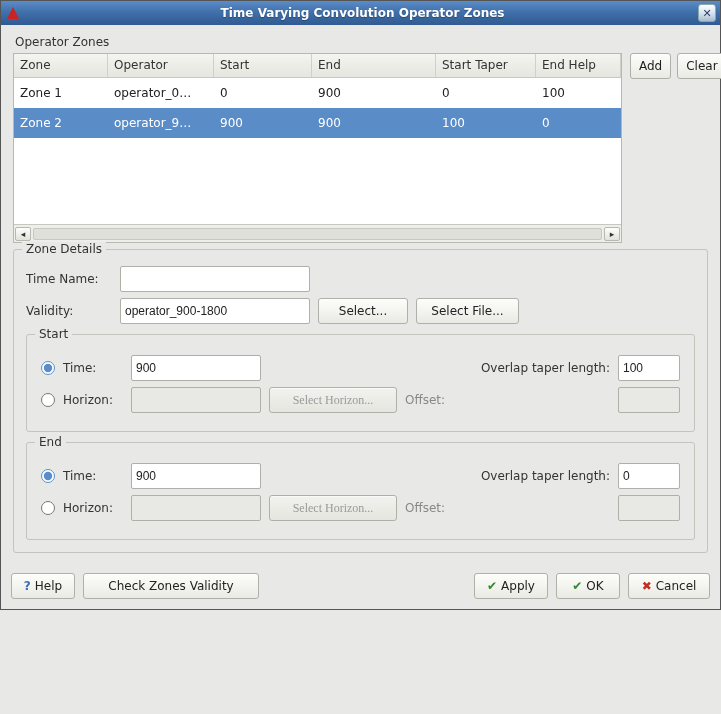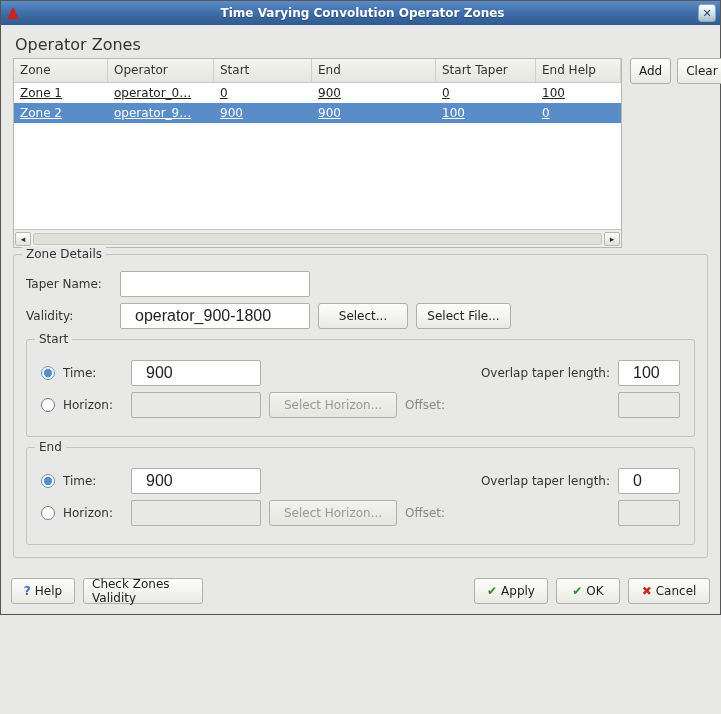--- a/index.html
+++ b/index.html
@@ -3,49 +3,49 @@
 <meta charset="utf-8">
 <style>
 * { box-sizing: border-box; margin:0; padding:0; }
 body { font-family: "DejaVu Sans","Liberation Sans",Arial,sans-serif; font-size:12px; background:#e8e8e6; color:#222; }
 .window { width:721px; border:1px solid #555; background:#e8e8e6; }
 .titlebar { background:linear-gradient(to bottom,#5a8cc8 0%,#3f6ea8 50%,#305a92 100%); color:#fff; height:24px; display:flex; align-items:center; padding:0 4px; font-weight:bold; }
 .titlebar .tb-icon { width:16px; height:16px; margin-right:6px; display:inline-block; }
 .titlebar .tb-title { flex:1; text-align:center; font-size:12px; text-shadow:0 1px 1px rgba(0,0,0,.3); }
 .titlebar .tb-close { width:18px; height:18px; background:linear-gradient(#fff,#cde 60%,#abc); border:1px solid #8aa; border-radius:3px; color:#346; font-weight:bold; font-size:11px; display:flex; align-items:center; justify-content:center; cursor:pointer; }
 .content { padding:8px 12px 10px 12px; }
-.section-label { font-size:16px; color:#333; margin:2px 0 4px 2px; }
+.section-label { font-size:12px; color:#333; margin:2px 0 4px 2px; }
 .table-row-outer { display:flex; gap:8px; }
 .table-wrap { flex:1; border:1px solid #b8b8b2; background:#fff; display:flex; flex-direction:column; height:190px; }
 .thead { display:flex; background:linear-gradient(#f4f4f0,#e6e6e0); border-bottom:1px solid #c8c8c0; height:24px; }
 .th { padding:4px 6px; border-right:1px solid #d0d0c8; font-size:12px; color:#333; }
 .tbody { flex:1; overflow:auto; }
-.tr { display:flex; height:20px; align-items:center;text-decoration:underline; }
+.tr { display:flex; height:30px; align-items:center; }
 .tr.selected { background:#5a8cc8; color:#fff; }
 .td { padding:2px 6px; overflow:hidden; text-overflow:ellipsis; white-space:nowrap; font-size:12px; }
 .c1{width:94px} .c2{width:106px} .c3{width:98px} .c4{width:124px} .c5{width:100px} .c6{flex:1}
 .scroll-x { height:18px; border-top:1px solid #c8c8c0; background:#eeeeea; display:flex; align-items:center; }
 .scroll-x .arrow { width:16px; height:14px; background:linear-gradient(#fdfdfb,#e2e2dc); border:1px solid #b8b8b2; margin:1px; display:flex; align-items:center; justify-content:center; font-size:9px; color:#333; border-radius:2px; }
 .scroll-x .track { flex:1; height:12px; background:#e0e0da; margin:0 1px; position:relative; border:1px solid #c8c8c0; border-radius:2px; }
 .btn-stack { display:flex; flex-direction:row; gap:6px; width:78px; }
 .btn { height:26px; background:linear-gradient(#fdfdfb,#eaeae4); border:1px solid #b0b0a8; border-radius:3px; padding:0 8px; font-size:12px; color:#222; display:flex; align-items:center; justify-content:center; cursor:pointer; box-shadow:0 1px 0 rgba(255,255,255,.6) inset; }
 .fieldset { border:1px solid #c4c4bc; border-radius:3px; margin-top:6px; padding:10px 12px 12px 12px; position:relative; }
 .fieldset .legend { position:absolute; top:-8px; left:8px; background:#e8e8e6; padding:0 4px; font-size:12px; color:#333; }
 .row { display:flex; align-items:center; gap:8px; margin:6px 0; }
 .lbl { font-size:12px; color:#333; white-space:nowrap; }
-.input { height:26px; background:#fff; border:1px solid #b0b0a8; border-radius:2px; padding:0 14px; font-size:16px; color:#222; }
+.input { height:26px; background:#fff; border:1px solid #b0b0a8; border-radius:2px; padding:0 4px; font-size:12px; color:#222; }
 .input.disabled { background:#e8e8e4; color:#999; }
 .subfs { border:1px solid #c4c4bc; border-radius:3px; padding:14px 14px 12px 14px; position:relative; margin-top:10px; }
 .subfs .sublegend { position:absolute; top:-8px; left:8px; background:#e8e8e6; padding:0 4px; font-size:12px; color:#333; }
 .radio { width:14px; height:14px; accent-color:#5a8cc8; }
 .footer { display:flex; gap:8px; padding:10px 10px 10px 10px; align-items:center; }
 .footer .spacer { flex:1; }
 .btn .sym { font-weight:bold; margin-right:4px; }
 .green{color:#2e8b2e} .red{color:#c03020} .blue{color:#3a6fb8}
-.btn.disabled { color:#999; background:linear-gradient(#f2f2ee,#e6e6e0); cursor:default; }
+.btn.disabled { color:#999; background:linear-gradient(#f2f2ee,#e6e6e0); cursor:default;font-family:Liberation Serif, serif; }
 </style>
 </head>
 <body>
 
 <div class="window">
   <div class="titlebar">
     <span class="tb-icon">
       <svg viewBox="0 0 16 16">
           <path d="M2 14 L8 2 L14 14 Z" fill="#c22"></path>
         </svg>
@@ -96,29 +96,29 @@
         <div class="btn">Add</div>
         <div class="btn">Clear</div>
         <div class="btn">Clear All</div>
       </div>
     </div>
 
     <div class="fieldset">
       <span class="legend">Zone Details</span>
 
       <div class="row">
-        <span class="lbl" style="width:86px">Taper Name:</span>
+        <span class="lbl" style="width:86px">Time Name:</span>
         <input class="input" style="width: 190px;" value="">
       </div>
 
       <div class="row">
         <span class="lbl" style="width:86px">Validity:</span>
         <input class="input" style="width: 190px;" value="operator_900-1800">
         <div class="btn" style="width:90px">Select...</div>
-        <div class="btn" style="width:95px">Select File...</div>
+        <div class="btn" style="width:103px">Select File...</div>
       </div>
 
       <div class="subfs">
         <span class="sublegend">Start</span>
         <div class="row">
           <input type="radio" class="radio" name="start-mode" checked="" style="">
           <span class="lbl" style="width:60px">Time:</span>
           <input class="input" style="width: 130px;" value="900">
           <span style="flex:1"></span>
           <span class="lbl">Overlap taper length:</span>
@@ -156,21 +156,21 @@
         </div>
       </div>
     </div>
   </div>
 
   <div class="footer">
     <div class="btn" style="width:64px">
         <span class="sym blue">?</span>
         <span>Help</span>
       </div>
-    <div class="btn" style="width:120px">Check Zones Validity</div>
+    <div class="btn" style="width:176px">Check Zones Validity</div>
     <span class="spacer"></span>
     <div class="btn" style="width:74px">
         <span class="sym green">✔</span>
         <span>Apply</span>
       </div>
     <div class="btn" style="width:64px">
         <span class="sym green">✔</span>
         <span>OK</span>
       </div>
     <div class="btn" style="width:82px">

